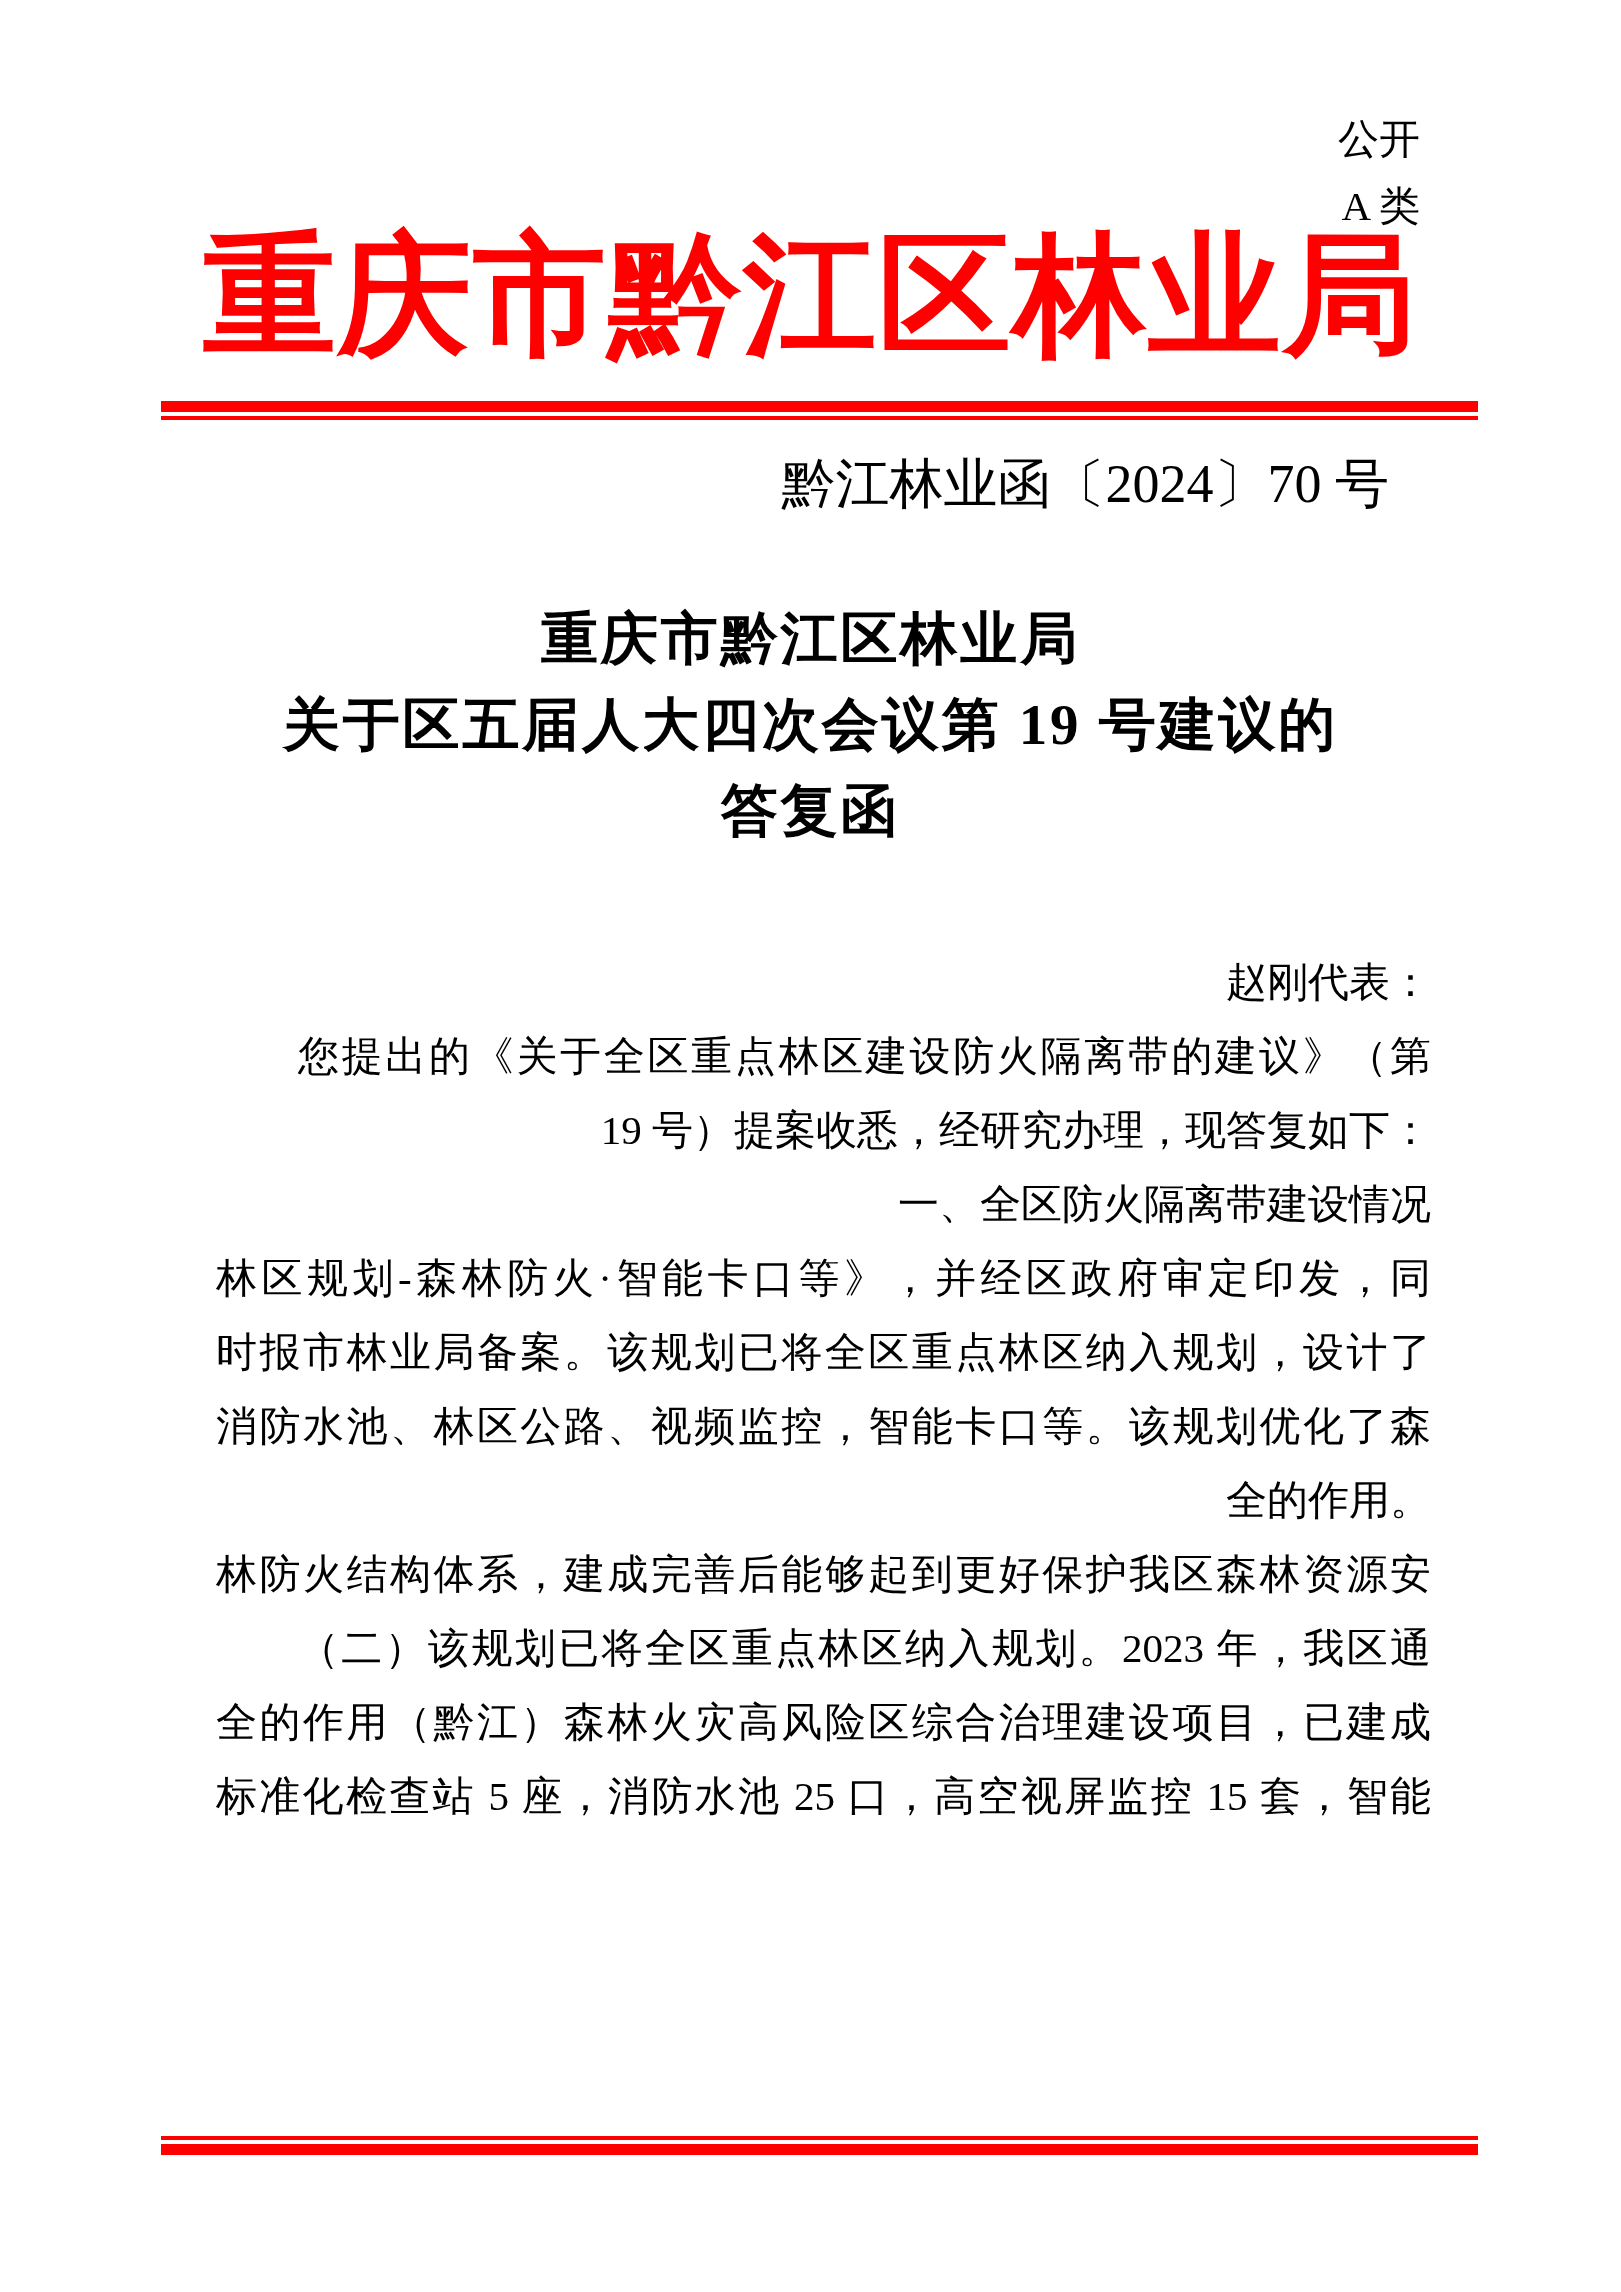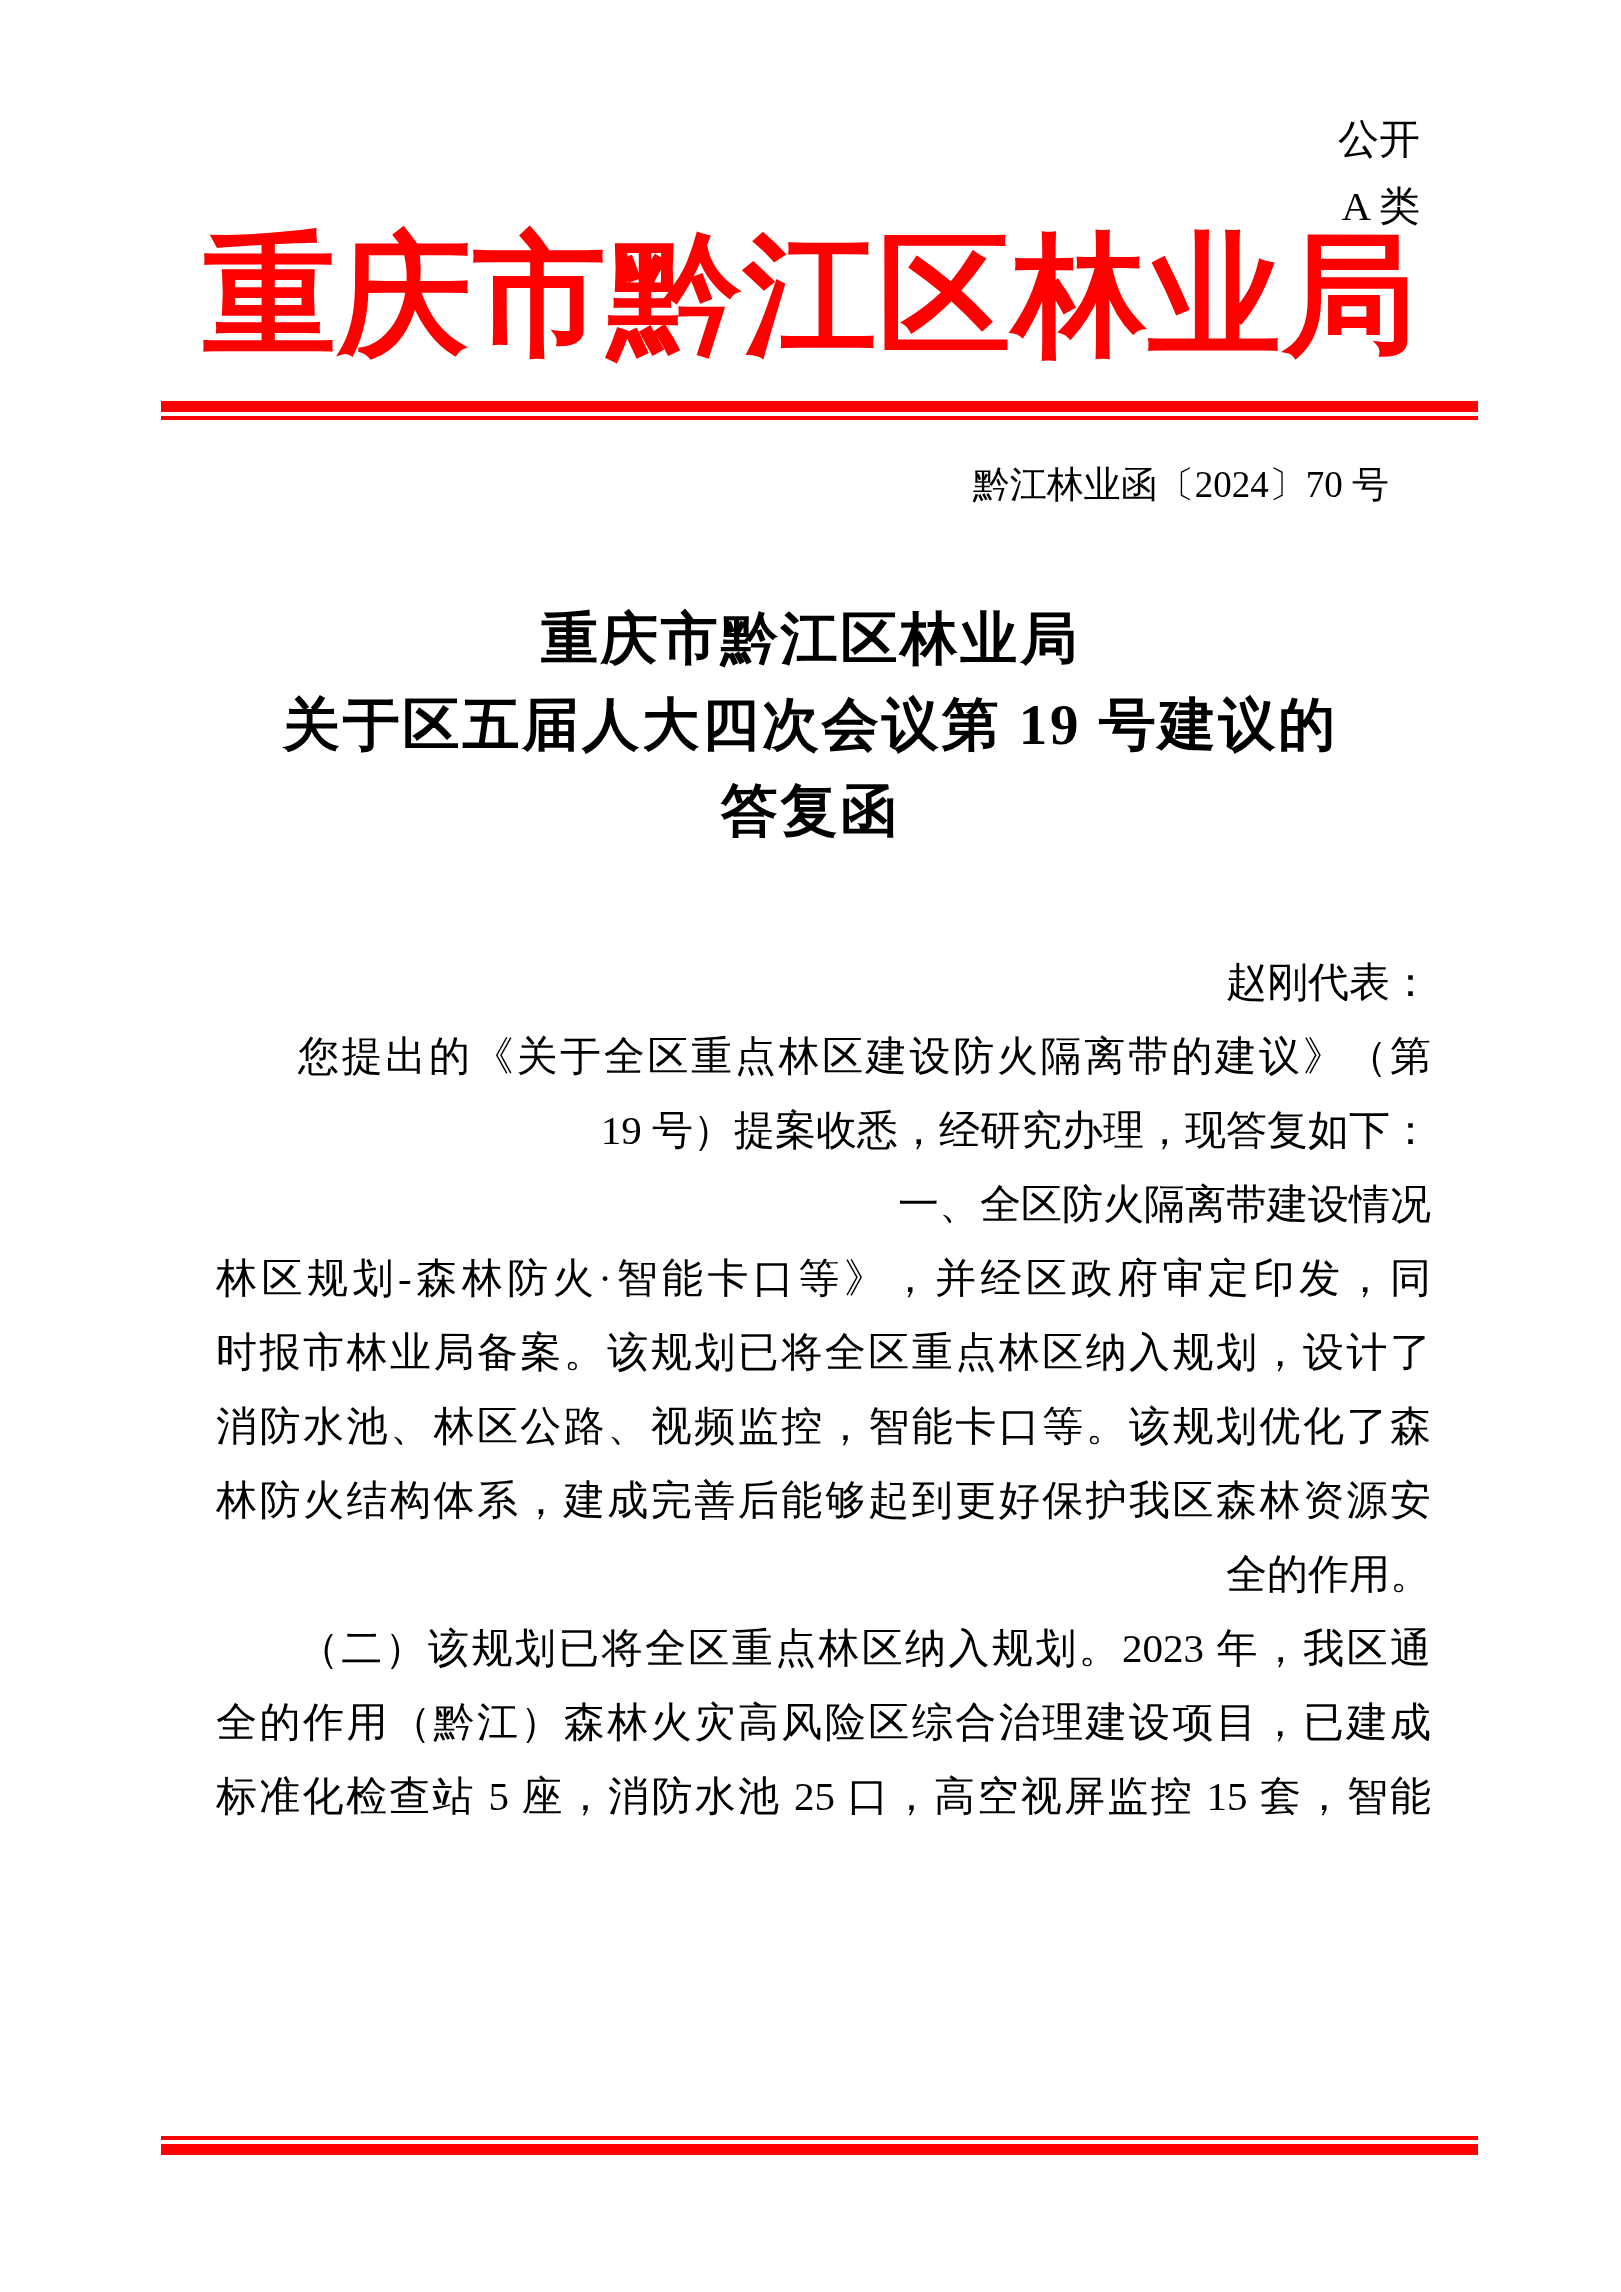--- a/index.html
+++ b/index.html
@@ -41,21 +41,21 @@
   .sep { position: absolute; left: 161px; width: 1317px; }
   .sep-top { top: 401px; }
   .sep-bottom { top: 2136px; }
   .rule-thick { height: 10.8px; background: var(--accent, #fe0000); }
   .rule-thin  { height: 3.9px;  background: var(--accent, #fe0000); }
   .rule-gap   { height: 3.9px;  background: transparent; }
   .doc-number {
     position: absolute;
     top: 457px;
     right: 232px;
-    font-size: 37px;
+    font-size: 54px;
     line-height: 55px;
     white-space: nowrap;
   }
   .doc-title {
     position: absolute;
     top: 596px;
     left: 0;
     width: 100%;
     text-align: center;
     font-size: 57px;
@@ -104,22 +104,22 @@
     </div>
 
   <div class="body-block">
       <div class="line"><span class="">赵刚代表：</span></div>
       <div class="line indent just"><span class="">您提出的《关于全区重点林区建设防火隔离带的建议》（第</span></div>
       <div class="line"><span class="">19 号）提案收悉，经研究办理，现答复如下：</span></div>
       <div class="line indent"><span class="seg-b seg-sans">一、全区防火隔离带建设情况</span></div>
       <div class="line just"><span class="">林区规划-森林防火·智能卡口等》，并经区政府审定印发，同</span></div>
       <div class="line just"><span class="">时报市林业局备案。该规划已将全区重点林区纳入规划，设计了</span></div>
       <div class="line just"><span class="">消防水池、林区公路、视频监控，智能卡口等。该规划优化了森</span></div>
+      <div class="line"><span class="">全的作用。</span></div>
       <div class="line just"><span class="">林防火结构体系，建成完善后能够起到更好保护我区森林资源安</span></div>
-      <div class="line"><span class="">全的作用。</span></div>
       <div class="line indent just"><span class="seg-b ">（二）该规划已将全区重点林区纳入规划。</span><span class="">2023 年，我区通</span></div>
       <div class="line just"><span class="">全的作用（黔江）森林火灾高风险区综合治理建设项目，已建成</span></div>
       <div class="line just"><span class="">标准化检查站 5 座，消防水池 25 口，高空视屏监控 15 套，智能</span></div>
     </div>
 
   <div class="sep sep-bottom">
     <div class="rule-thin"></div>
     <div class="rule-gap"></div>
     <div class="rule-thick"></div>
   </div>

